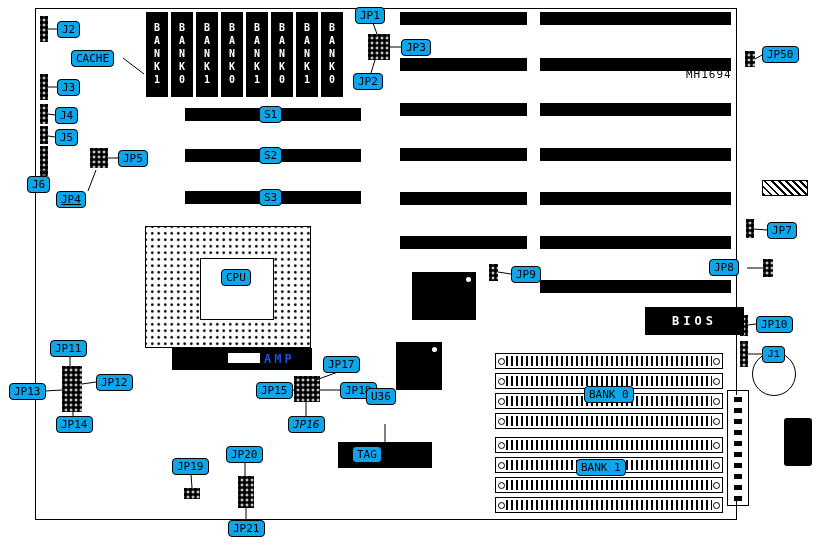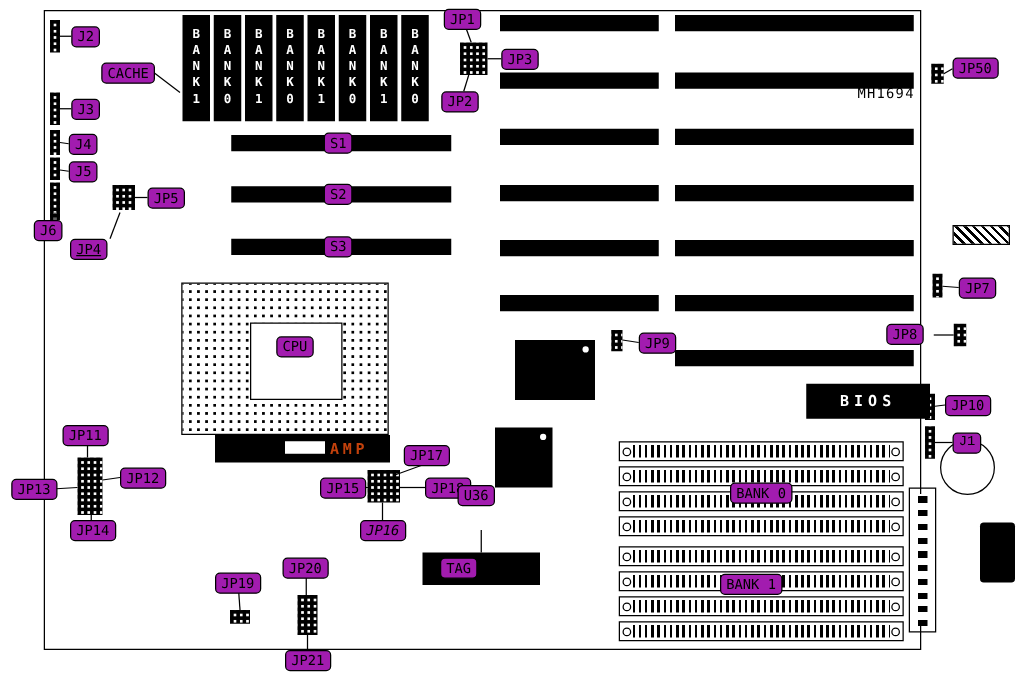--- a/index.html
+++ b/index.html
@@ -1,21 +1,21 @@
 <!DOCTYPE html>
 <html><head>
 <meta charset="utf-8">
 <style>
   html,body{margin:0;padding:0;background:#fff;}
   .stage{position:relative;width:818px;height:546px;background:#fff;
          font-family:"DejaVu Sans Mono",monospace;overflow:hidden;}
   .abs{position:absolute;box-sizing:border-box;}
   .board{border:1.5px solid #000;background:#fff;}
   .callout{position:absolute;box-sizing:border-box;border:1px solid #000;border-radius:4px;
-           background:#a21caf;font:11px/13px "DejaVu Sans Mono",monospace;padding:1px 4px;
+           background:#0ea5e9;font:11px/13px "DejaVu Sans Mono",monospace;padding:1px 4px;
            text-align:center;white-space:nowrap;z-index:6;}
   .bar{position:absolute;box-sizing:border-box;background:#000;}
   .chip{position:absolute;box-sizing:border-box;background:#000;color:#fff;
         font:bold 10px/13px "DejaVu Sans Mono",monospace;text-align:center;
         white-space:pre-line;padding-top:9px;}
   .hdr{position:absolute;box-sizing:border-box;background-color:#000;
        background-image:radial-gradient(circle,#fff 1px,rgba(0,0,0,0) 1.3px);
        background-size:5px 5px;background-position:1.5px 1.5px;}
   .pga{position:absolute;box-sizing:border-box;border:1px solid #000;background-color:#fff;
        background-image:radial-gradient(circle,#000 1.2px,rgba(0,0,0,0) 1.4px);
@@ -124,21 +124,21 @@
   <div class="bar" style="left:540px;top:148px;width:191px;height:13px;"></div>
   <div class="bar" style="left:540px;top:192px;width:191px;height:13px;"></div>
   <div class="bar" style="left:540px;top:236px;width:191px;height:13px;"></div>
   <div class="bar" style="left:540px;top:280px;width:191px;height:13px;"></div>
 
   <div class="pga" style="left:145px;top:226px;width:166px;height:122px;"></div>
   <div class="pga-inner" style="left:200px;top:258px;width:74px;height:62px;"></div>
 
   <div class="bar" style="left:172px;top:348px;width:140px;height:22px;"></div>
   <div class="abs" style="left:228px;top:353px;width:32px;height:10px;background:#fff;"></div>
-  <div class="plain" style="left:264px;top:352px;color:#c2410c;font-weight:bold;font-size:12px;letter-spacing:3px;text-align:center;">AMP</div>
+  <div class="plain" style="left:264px;top:352px;color:#1d4ed8;font-weight:bold;font-size:12px;letter-spacing:3px;text-align:center;">AMP</div>
 
   <div class="qfp" style="left:412px;top:272px;width:64px;height:48px;"></div>
   <div class="qfp" style="left:396px;top:342px;width:46px;height:48px;"></div>
 
   <div class="bar" style="left:338px;top:442px;width:94px;height:26px;"></div>
 
   <div class="bar blacklabel" style="left:645px;top:307px;width:99px;height:28px;">BIOS</div>
 
   <div class="simm" style="left:495px;top:353px;width:228px;height:16px;"></div>
   <div class="simm" style="left:495px;top:373px;width:228px;height:16px;"></div>
@@ -189,21 +189,21 @@
     <line x1="385" y1="424" x2="385" y2="442"></line>
     <line x1="191" y1="474" x2="192" y2="488"></line>
     <line x1="245" y1="462" x2="245" y2="476"></line>
     <line x1="246" y1="520" x2="246" y2="508"></line>
   </svg>
 
   <div class="callout" style="left:355px;top:7px;">JP1</div>
   <div class="callout" style="left:401px;top:39px;">JP3</div>
   <div class="callout" style="left:353px;top:73px;">JP2</div>
   <div class="callout" style="left:57px;top:21px;">J2</div>
-  <div class="callout" style="left:81px;top:50px;">CACHE</div>
+  <div class="callout" style="left:71px;top:50px;">CACHE</div>
   <div class="callout" style="left:57px;top:79px;">J3</div>
   <div class="callout" style="left:55px;top:107px;">J4</div>
   <div class="callout" style="left:55px;top:129px;">J5</div>
   <div class="callout" style="left:27px;top:176px;">J6</div>
   <div class="callout" style="left:118px;top:150px;">JP5</div>
   <div class="callout" style="left:56px;top:191px;text-decoration:underline;">JP4</div>
   <div class="callout" style="left:762px;top:46px;">JP50</div>
   <div class="callout" style="left:767px;top:222px;">JP7</div>
   <div class="callout" style="left:709px;top:259px;">JP8</div>
   <div class="callout" style="left:511px;top:266px;">JP9</div>

